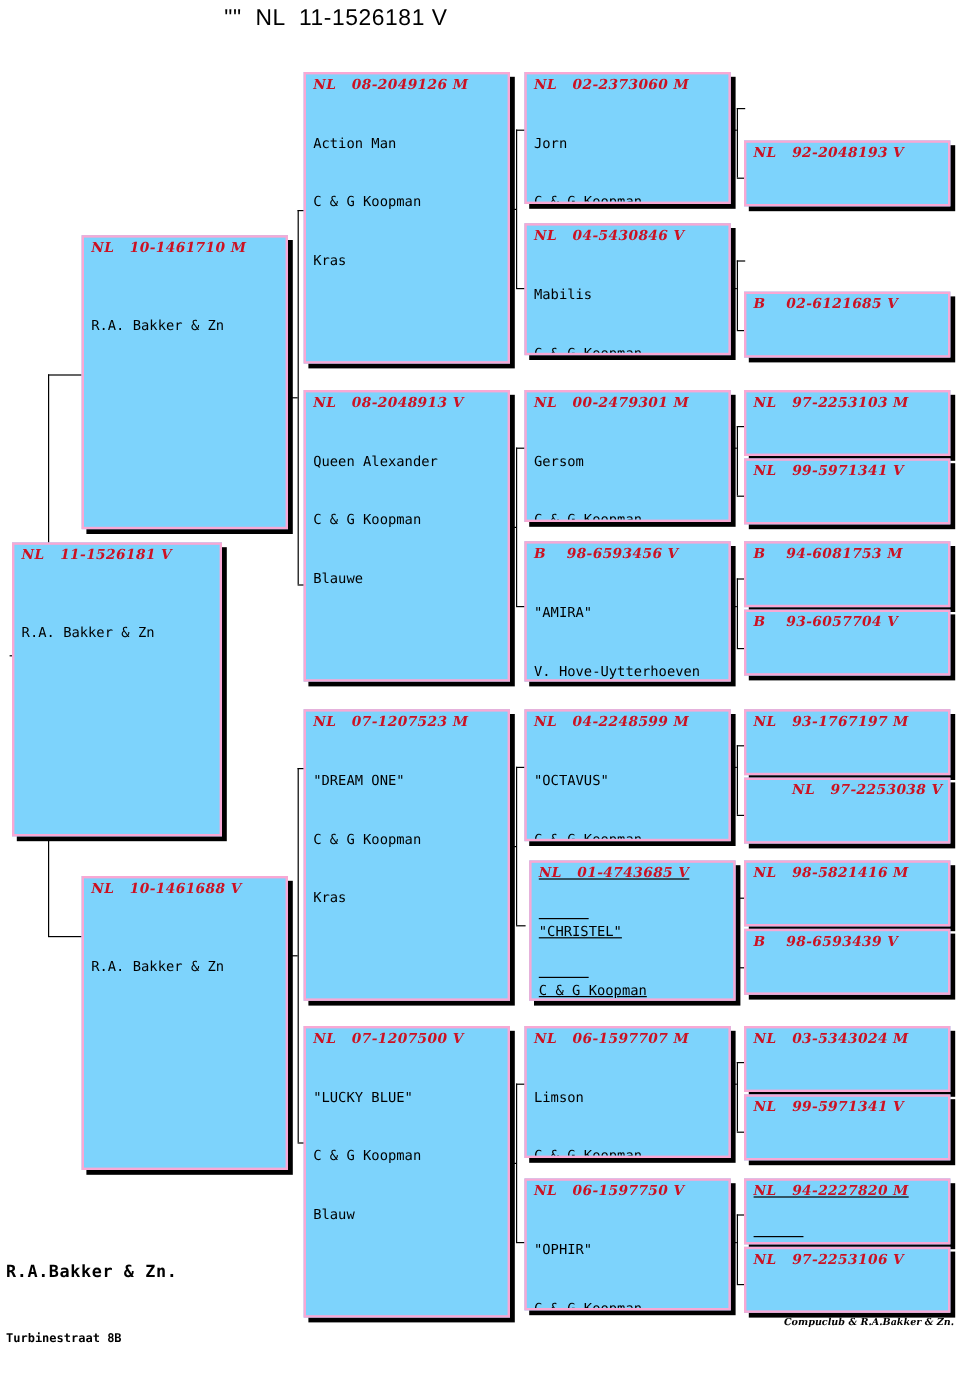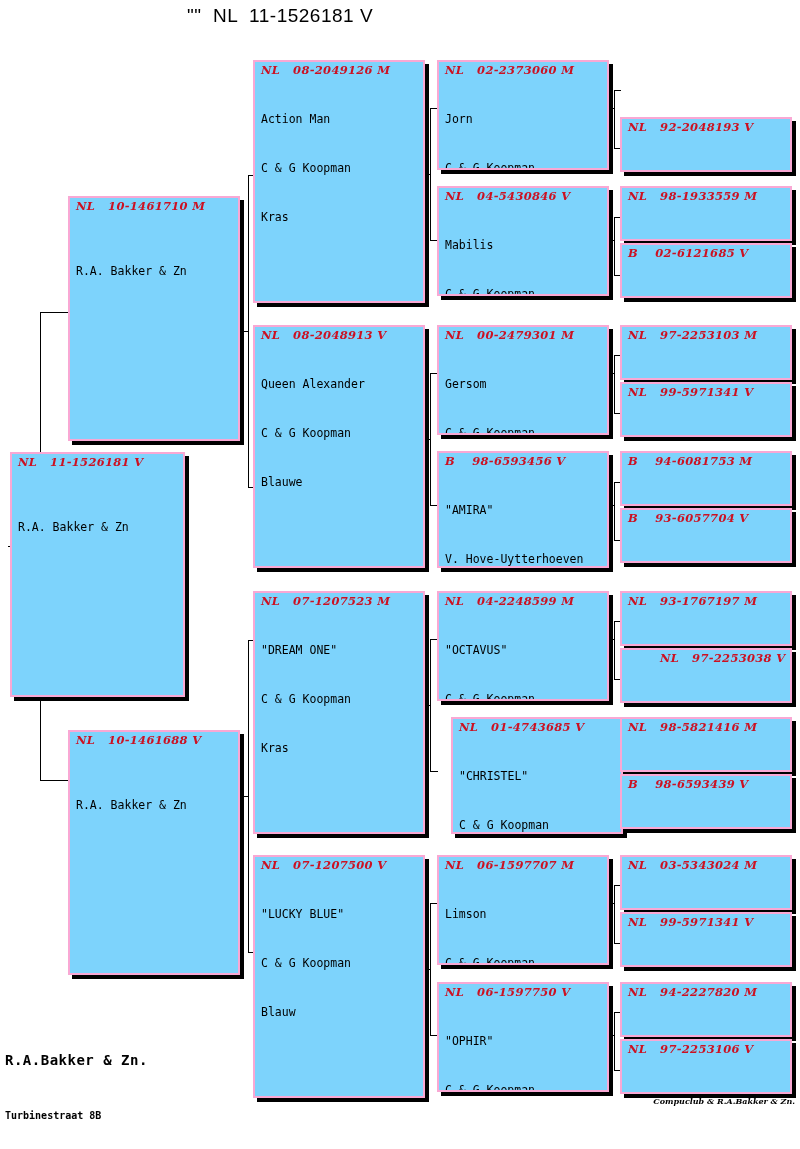--- a/index.html
+++ b/index.html
@@ -256,21 +256,21 @@
 
   <div class="box" style="left:437px;top:591px;width:172px;height:110px;">
     <div class="hdr">NL   04-2248599 M</div>
     <div class="bdy">
       <div>"OCTAVUS"</div>
       <div>C &amp; G Koopman</div>
       
     </div>
   </div>
 
-  <div class="box" style="left:451px;top:717px;width:172px;height:117px;">
+  <div class="box" style="left:441px;top:717px;width:172px;height:117px;text-decoration:underline;">
     <div class="hdr">NL   01-4743685 V</div>
     <div class="bdy">
       <div>"CHRISTEL"</div>
       <div>C &amp; G Koopman</div>
       
       
       
     </div>
   </div>
 
@@ -294,27 +294,20 @@
 
 
   <div class="box" style="left:620px;top:117px;width:172px;height:55px;">
     <div class="hdr">NL   92-2048193 V</div>
     <div class="bdy">
       <div>"BLACK POWER LADY"</div>
       
     </div>
   </div>
 
-  <div class="box" style="left:620px;top:186px;width:172px;height:55px;">
-    <div class="hdr">NL   98-1933559 M</div>
-    <div class="bdy">
-      <div>"MIGHTY MAN"</div>
-      
-    </div>
-  </div>
 
   <div class="box" style="left:620px;top:243px;width:172px;height:55px;">
     <div class="hdr">B    02-6121685 V</div>
     <div class="bdy">
       <div>"SHIVA"</div>
       
     </div>
   </div>
 
   <div class="box" style="left:620px;top:325px;width:172px;height:55px;">
@@ -390,21 +383,21 @@
   </div>
 
   <div class="box" style="left:620px;top:912px;width:172px;height:55px;">
     <div class="hdr">NL   99-5971341 V</div>
     <div class="bdy">
       <div>"ANNELIES"</div>
       
     </div>
   </div>
 
-  <div class="box" style="left:620px;top:982px;width:172px;height:55px;">
+  <div class="box" style="left:620px;top:982px;width:172px;height:55px;text-decoration:underline;">
     <div class="hdr">NL   94-2227820 M</div>
     <div class="bdy">
       <div>"BRANCO"</div>
       
     </div>
   </div>
 
   <div class="box" style="left:620px;top:1039px;width:172px;height:55px;">
     <div class="hdr">NL   97-2253106 V</div>
     <div class="bdy">

